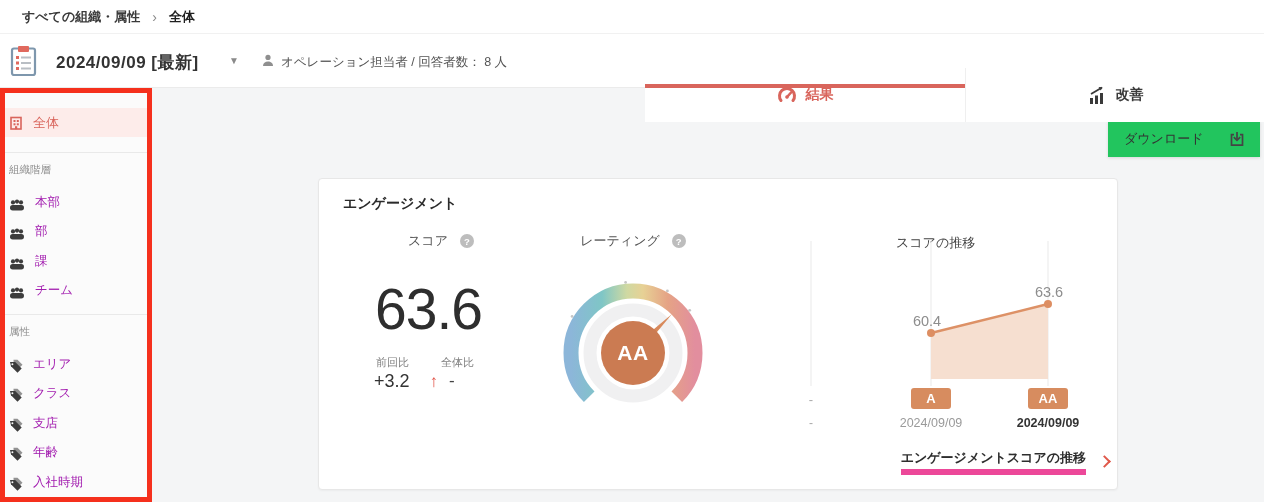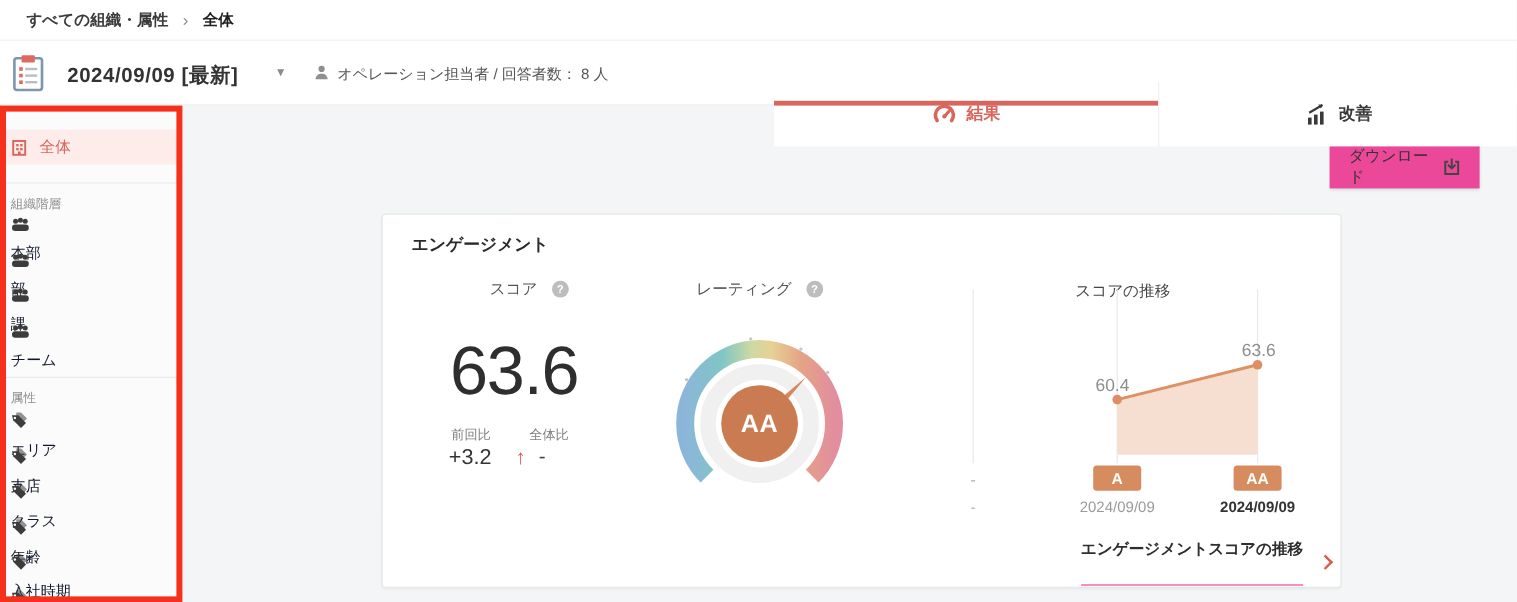--- a/index.html
+++ b/index.html
@@ -45,28 +45,28 @@
     left:0; top:88px; width:152px; height:414px;
     border:5px solid #f5301d; z-index:40; pointer-events:none;
   }
   .side-active {
     height:29px; display:flex; align-items:center; gap:10px; padding-left:9px;
     background:#fdecea; color:#d9655c; font-size:13px; cursor:pointer;
   }
   .side-divider { border-top:1px solid #e9e9e9; margin-top:15px; }
   .side-section { margin:10px 0 4px 9px; font-size:10.5px; color:#8d8d8d; height:14px; }
   .side-item {
-    height:29.5px; display:flex; align-items:flex-start; gap:10px; padding-left:9px;
-    font-size:12.5px; color:#0f172a; cursor:pointer;flex-direction:column;
+    height:29.5px; display:flex; align-items:flex-end; gap:10px; padding-left:9px;
+    font-size:12.5px; color:#a21caf; cursor:pointer;
   }
   .side-item svg { flex:0 0 auto; }
 
   
   #download-btn {
-    left:1108px; top:121px; width:125px; height:36px; background:#ec4899;
+    left:1108px; top:121px; width:152px; height:36px; background:#22c55e;
     display:flex; align-items:center; justify-content:space-between;
     padding:0 14px 0 16px; font-size:13px; color:#333;
     box-shadow:0 1px 3px rgba(0,0,0,.12); cursor:pointer; z-index:3;
   }
 
   
   #card {
     left:318px; top:178px; width:800px; height:312px; background:#fff;
     border:1px solid #e7e7e7; border-radius:4px;
     box-shadow:0 1px 2px rgba(0,0,0,.04);
@@ -94,21 +94,21 @@
 
   #gauge-svg { left:229px; top:96px; }
   #trend-svg { left:472px; top:58px; }
 
   #trend-link-row {
     left:540px; top:270px; width:250px; display:flex; align-items:center;
     justify-content:flex-end; gap:14px; cursor:pointer;
   }
   #trend-link {
     font-size:13px; color:#2e2e2e; font-weight:600;
-    border-bottom:1px solid #ec4899; padding-bottom:20px;
+    border-bottom:6px solid #ec4899; padding-bottom:2px;
   }
   #trend-chevron {
     width:9px; height:9px; border-right:2.5px solid #e0584a; border-top:2.5px solid #e0584a;
     transform:rotate(45deg); margin-bottom:1px;
   }
 
   svg text { font-family:"Liberation Sans","DejaVu Sans",sans-serif; }
 </style>
 </head>
 <body>
@@ -224,29 +224,29 @@
         <circle cx="3.4" cy="5.3" r="1" fill="#fbfbfb"></circle>
       </svg>
     <span>エリア</span>
   </div>
   <div class="side-item">
     <svg width="14" height="14" viewBox="0 0 14 14">
         <path d="M4.5 0.8 h4 l5 5 -3.8 3.8 -5-5 z" fill="#3c3c3c" opacity=".55"></path>
         <path d="M1 3 h5.2 l6.5 6.5 -4.2 4.2 -6.5-6.5 z" fill="#3c3c3c"></path>
         <circle cx="3.4" cy="5.3" r="1" fill="#fbfbfb"></circle>
       </svg>
+    <span>クラス</span>
+  </div>
+  <div class="side-item">
+    <svg width="14" height="14" viewBox="0 0 14 14">
+        <path d="M4.5 0.8 h4 l5 5 -3.8 3.8 -5-5 z" fill="#3c3c3c" opacity=".55"></path>
+        <path d="M1 3 h5.2 l6.5 6.5 -4.2 4.2 -6.5-6.5 z" fill="#3c3c3c"></path>
+        <circle cx="3.4" cy="5.3" r="1" fill="#fbfbfb"></circle>
+      </svg>
     <span>支店</span>
-  </div>
-  <div class="side-item">
-    <svg width="14" height="14" viewBox="0 0 14 14">
-        <path d="M4.5 0.8 h4 l5 5 -3.8 3.8 -5-5 z" fill="#3c3c3c" opacity=".55"></path>
-        <path d="M1 3 h5.2 l6.5 6.5 -4.2 4.2 -6.5-6.5 z" fill="#3c3c3c"></path>
-        <circle cx="3.4" cy="5.3" r="1" fill="#fbfbfb"></circle>
-      </svg>
-    <span>クラス</span>
   </div>
   <div class="side-item">
     <svg width="14" height="14" viewBox="0 0 14 14">
         <path d="M4.5 0.8 h4 l5 5 -3.8 3.8 -5-5 z" fill="#3c3c3c" opacity=".55"></path>
         <path d="M1 3 h5.2 l6.5 6.5 -4.2 4.2 -6.5-6.5 z" fill="#3c3c3c"></path>
         <circle cx="3.4" cy="5.3" r="1" fill="#fbfbfb"></circle>
       </svg>
     <span>年齢</span>
   </div>
   <div class="side-item">

